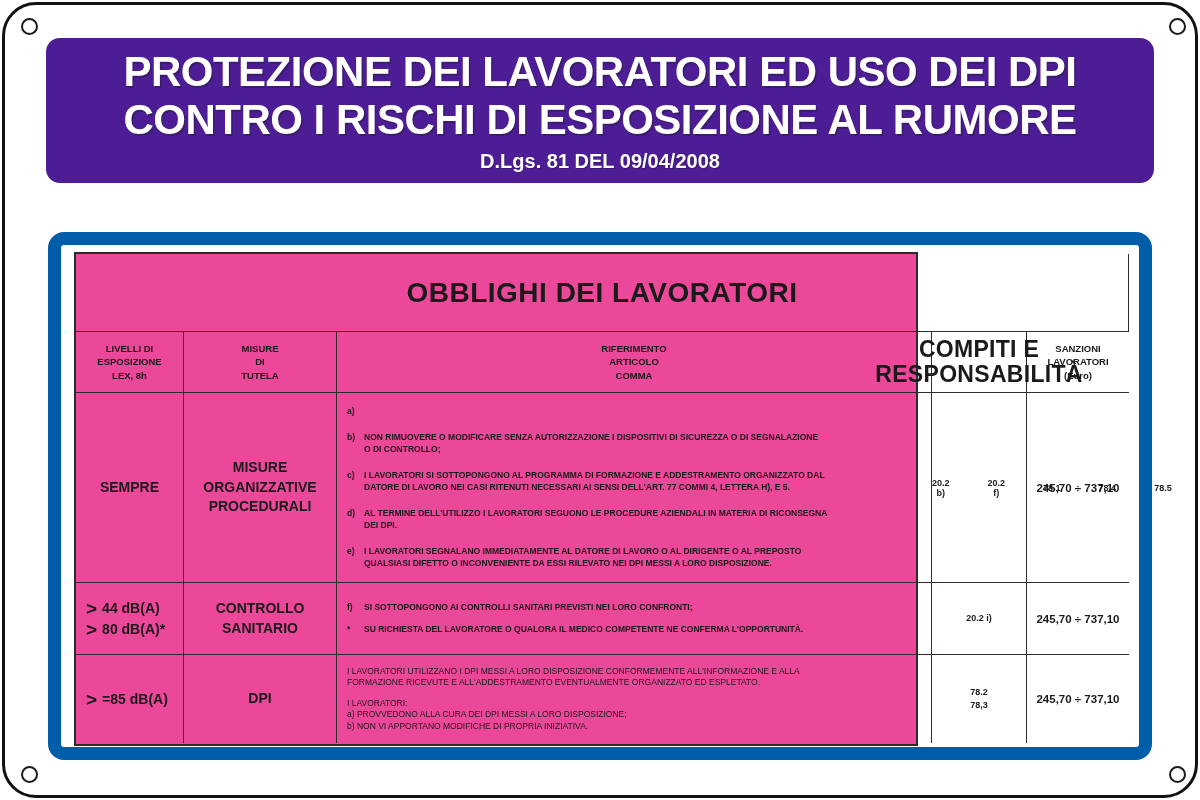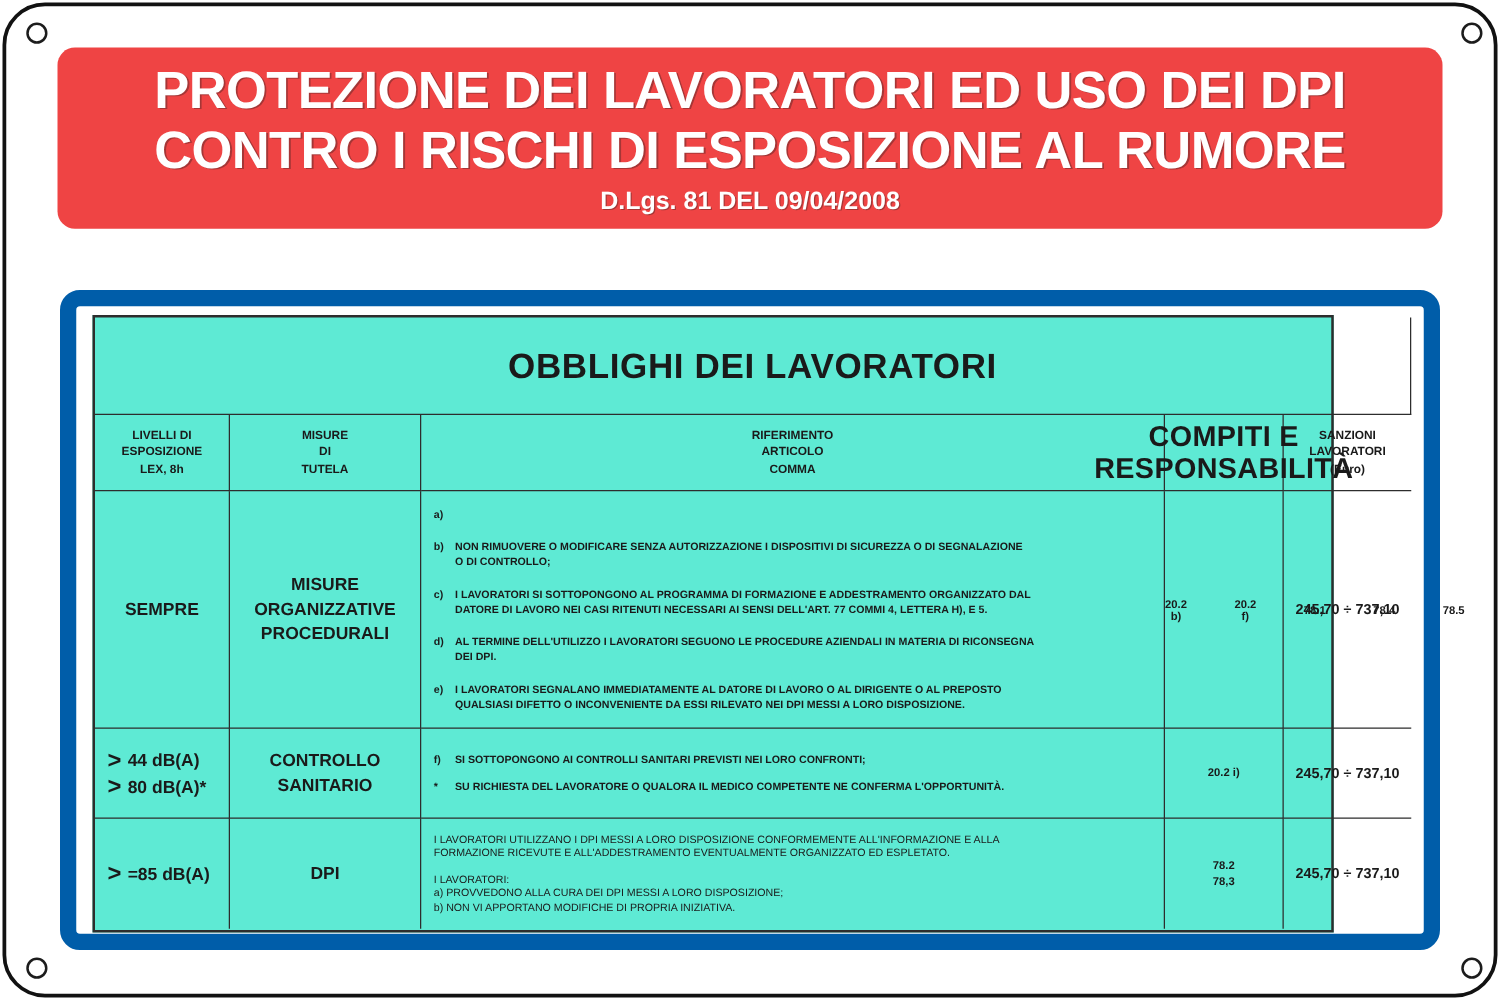--- a/index.html
+++ b/index.html
@@ -10,35 +10,35 @@
   .plate-border{position:absolute;inset:2px;border:3px solid #121212;border-radius:34px;}
   .screw{position:absolute;width:13px;height:13px;border-radius:50%;
          border:2.5px solid #1c1c1c;background:#ffffff;}
   .screw.tl{left:21px;top:18px;}
   .screw.tr{left:1169px;top:18px;}
   .screw.bl{left:21px;top:766px;}
   .screw.br{left:1169px;top:766px;}
 
   
   .header-band{position:absolute;left:46px;top:38px;width:1108px;height:145px;
-               background:#ef4444;border-radius:14px;display:flex;flex-direction:column;
+               background:#4c1d95;border-radius:14px;display:flex;flex-direction:column;
                align-items:center;justify-content:center;color:#ffffff;text-align:center;}
   .header-band .line{font-weight:bold;font-size:42px;line-height:1.13;letter-spacing:-0.5px;
                      white-space:nowrap;text-shadow:1.5px 1.5px 0 rgba(30,30,30,0.35);}
   .header-band .sub{font-weight:bold;font-size:20px;margin-top:7px;
                     text-shadow:1px 1px 0 rgba(30,30,30,0.35);}
 
   
   .table-frame{position:absolute;left:48px;top:232px;width:1104px;height:528px;
                border:13px solid #005DA9;border-radius:16px;background:#ffffff;
                box-sizing:border-box;}
 
   
-  .obl-table{position:absolute;left:74px;top:252px;width:993px;height:494px;
-             border:2px solid #2d2d2d;box-sizing:border-box;background:#5eead4;
+  .obl-table{position:absolute;left:74px;top:252px;width:844px;height:494px;
+             border:2px solid #2d2d2d;box-sizing:border-box;background:#ec4899;
              display:grid;grid-template-columns:108px 153px 595px 95px 102px;
              grid-template-rows:78px 61px 190px 72px 88px;color:#1a1a1a;}
   .cell{border-right:1.5px solid #2d2d2d;border-bottom:1.5px solid #2d2d2d;
         box-sizing:border-box;display:flex;align-items:center;justify-content:center;
         text-align:center;}
   .cell.last-col{border-right:none;}
   .cell.last-row{border-bottom:none;}
 
   .tbl-title{grid-column:1 / -1;font-weight:bold;font-size:28px;letter-spacing:0.5px;}
 

